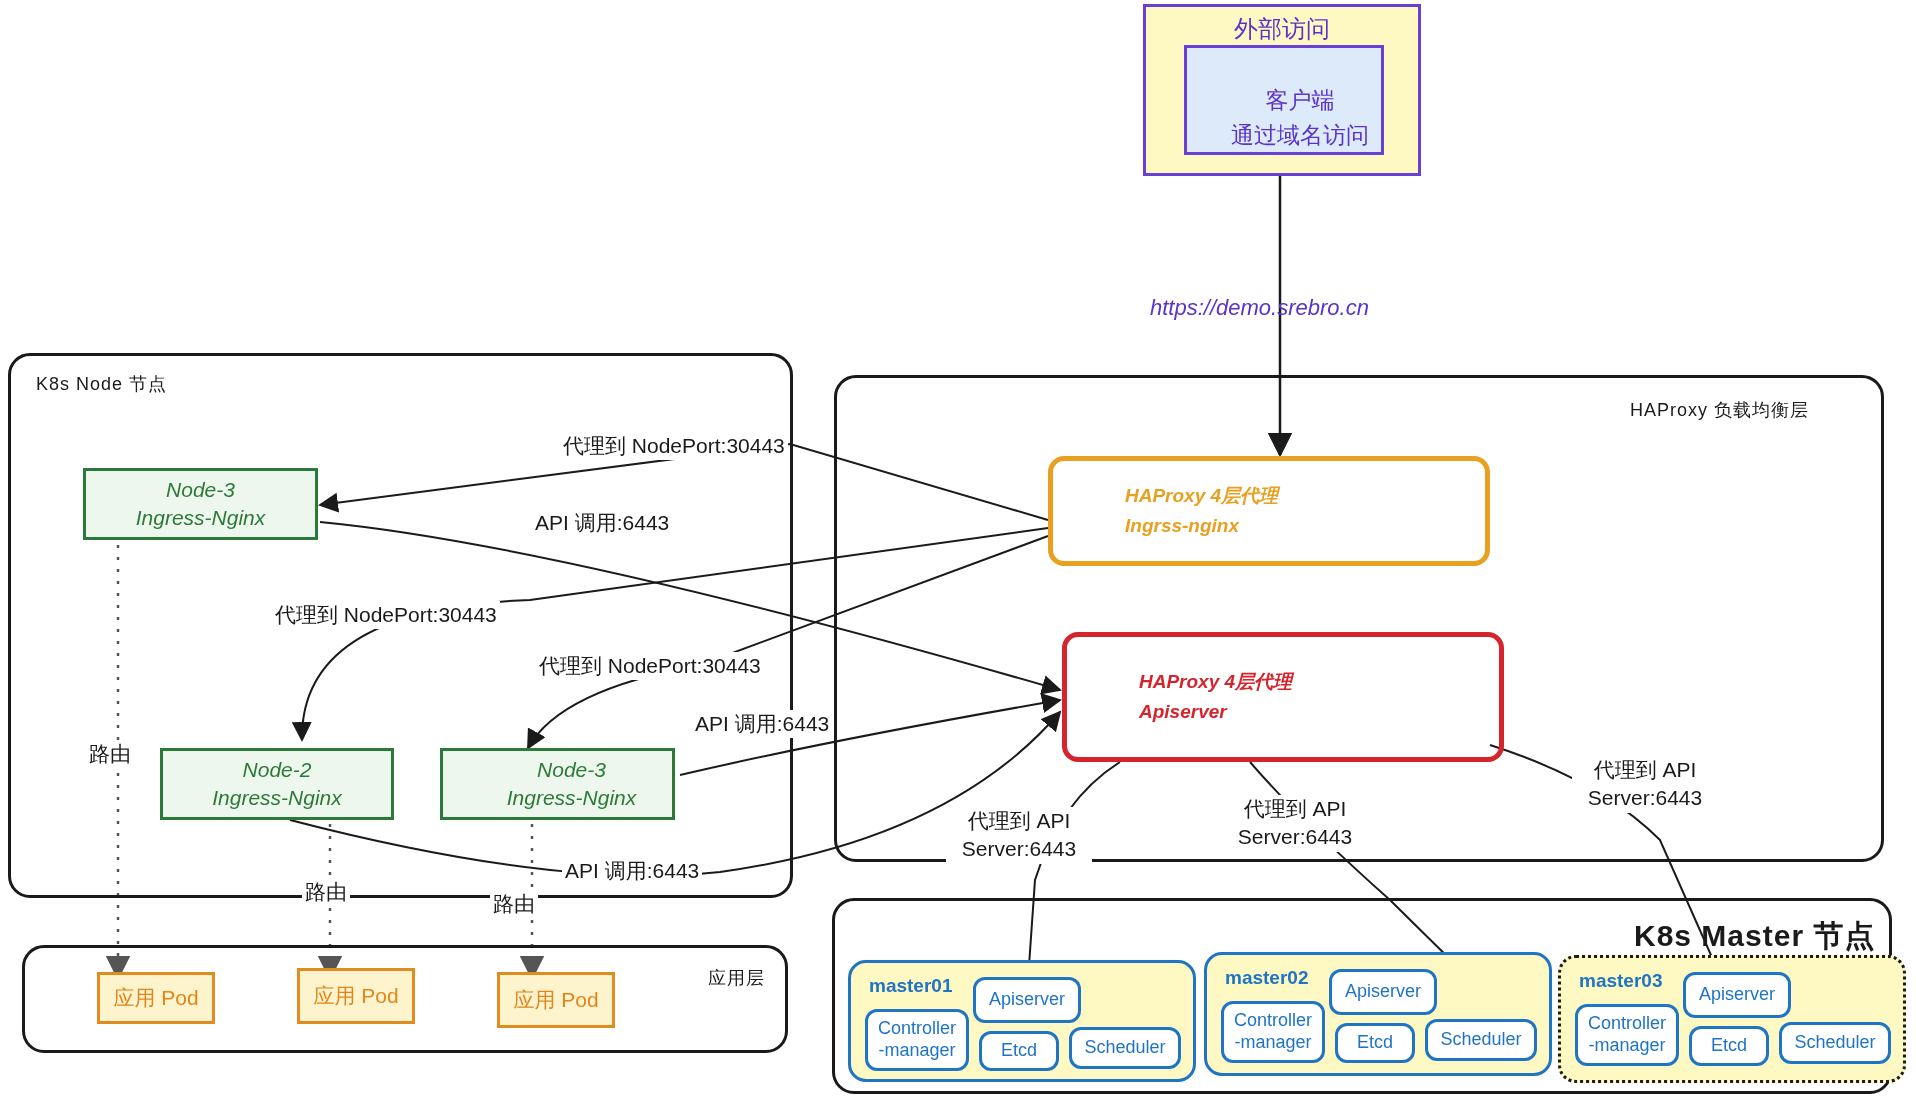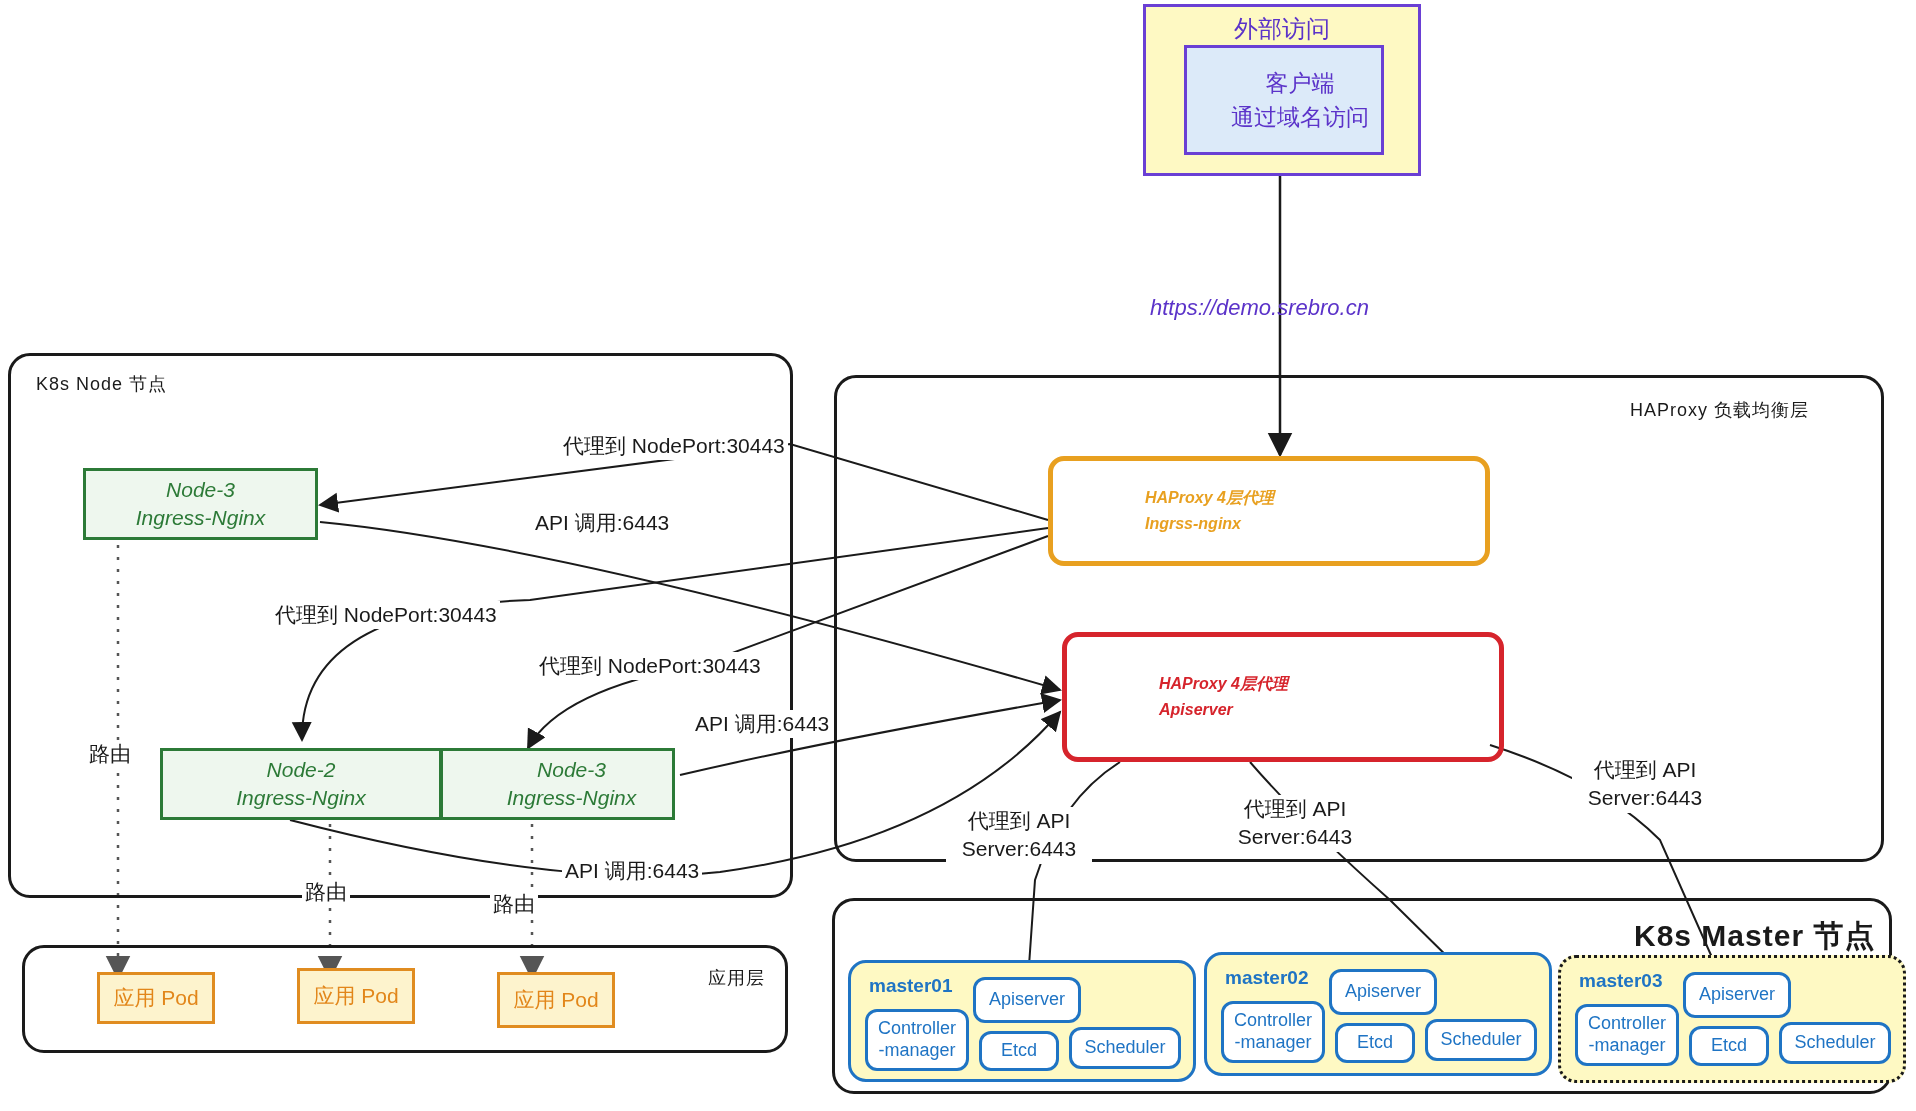--- a/index.html
+++ b/index.html
@@ -67,22 +67,22 @@
     color: #e2861a;
     font-size: 21px;
   }
   .hapbox {
     position: absolute;
     border-radius: 16px;
     box-sizing: border-box;
     display: flex;
     flex-direction: column;
     justify-content: center;
-    padding-left: 92px;
-    font-size: 16px;
+    padding-left: 72px;
+    font-size: 19px;
     line-height: 1.6;
     font-style: italic;
     font-weight: bold;
   }
   .hapbox.orange { border: 5px solid #e8a020; color: #e8a020; }
   .hapbox.red    { border: 5px solid #d6242c; color: #d6242c; }
 
   .extbox {
     position: absolute;
     border: 3px solid #6a3fd4;
@@ -98,21 +98,21 @@
     font-size: 24px;
   }
   .extinner {
     position: absolute;
     border: 3px solid #6a3fd4;
     background: #dceaf9;
     box-sizing: border-box;
     display: flex;
     flex-direction: column;
     align-items: center;
-    justify-content: center;
+    justify-content: flex-end;
     color: #5b33c9;
     font-size: 23px;
     line-height: 1.5;
     padding-left: 32px;
   }
   .urllabel {
     position: absolute;
     color: #5b33c9;
     font-size: 22px;
     font-style: italic;
@@ -217,21 +217,21 @@
   <div class="urllabel" style="left:1150px; top:295px;">https://demo.srebro.cn</div>
 
   <div class="panel" style="left:8px; top:353px; width:785px; height:545px;"></div>
   <div class="panel-title" style="left:36px; top:372px;">K8s Node 节点</div>
 
   <div class="nodebox" style="left:83px; top:468px; width:235px; height:72px;">
     <span>Node-3</span>
     <span>Ingress-Nginx</span>
   </div>
 
-  <div class="nodebox" style="left:160px; top:748px; width:282px; height:72px;">
+  <div class="nodebox" style="left:160px; top:748px; width:234px; height:72px;">
     <span>Node-2</span>
     <span>Ingress-Nginx</span>
   </div>
 
   <div class="nodebox" style="left:440px; top:748px; width:235px; height:72px;padding-left:28px;">
     <span>Node-3</span>
     <span>Ingress-Nginx</span>
   </div>
 
   <div class="edge-label" style="left:560px; top:432px;">代理到 NodePort:30443</div>

